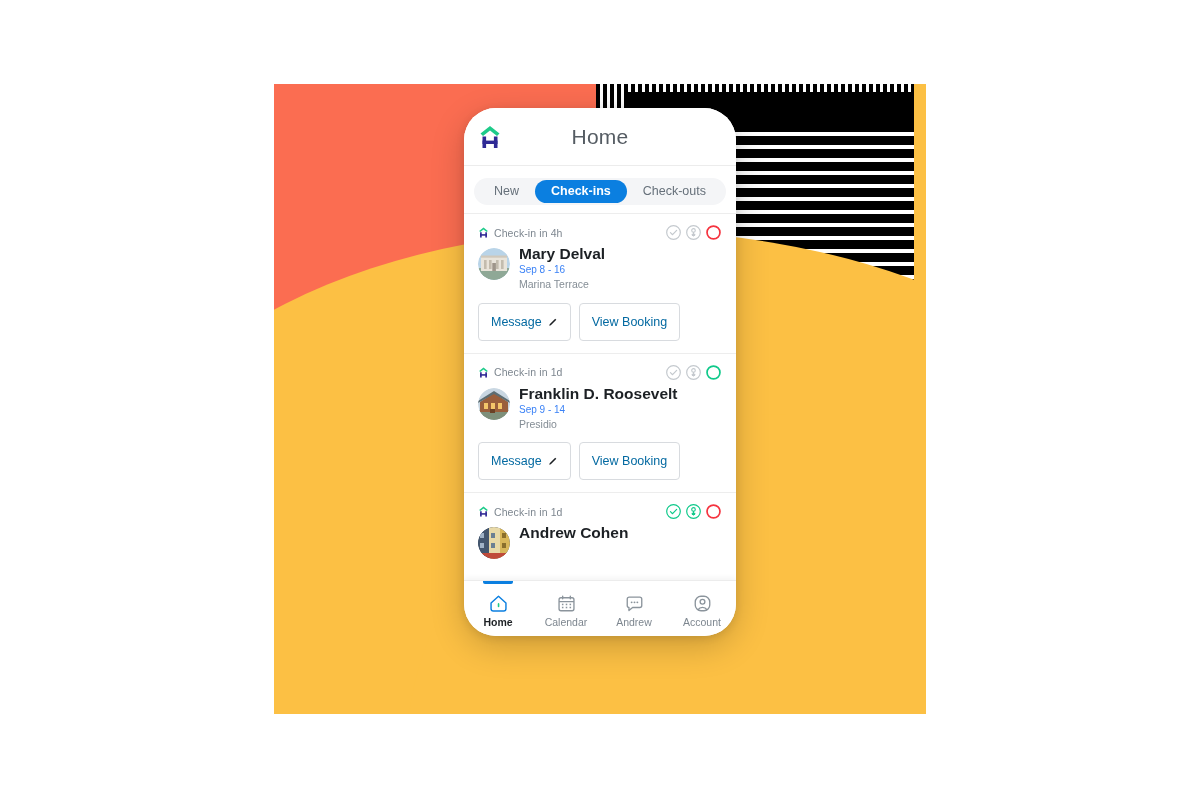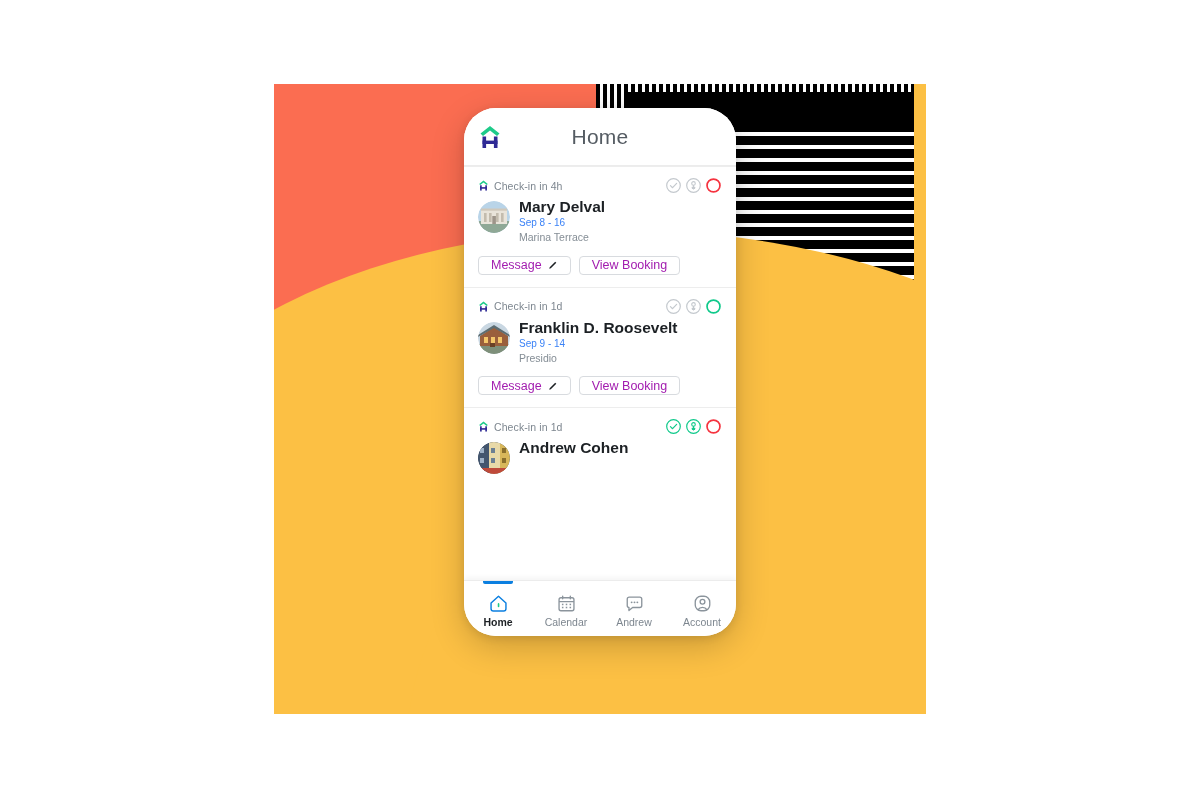--- a/index.html
+++ b/index.html
@@ -209,24 +209,24 @@
     color: #848d95;
     line-height: 1.5;
   }
 
   .card-actions { display: flex; gap: 8px; margin-top: 10px; }
   .action-btn {
     flex: 0 0 auto;
     border: 1px solid #d8dbdf;
     background: #fff;
     border-radius: 4px;
-    height: 19px;
+    height: 38px;
     padding: 0 12px;
     font-size: 12.5px;
-    color: #a21caf;
+    color: #0369a1;
     font-family: "Liberation Sans", sans-serif;
     cursor: pointer;
     display: inline-flex;
     align-items: center;
     gap: 6px;
     white-space: nowrap;
   }
   .pencil { width: 10px; height: 10px; display:block; }
 
   
@@ -291,20 +291,27 @@
       <svg class="brand-logo" viewBox="0 0 24 28" aria-hidden="true">
         <path d="M2.5 10.5 L12 3 L21.5 10.5 L19 13 L12 7.5 L5 13 Z" fill="#1ecb8a"></path>
         <rect x="4.5" y="13.5" width="3.6" height="11.5" fill="#2f2a95"></rect>
         <rect x="15.9" y="13.5" width="3.6" height="11.5" fill="#2f2a95"></rect>
         <rect x="4.5" y="17.6" width="15" height="3.4" fill="#2f2a95"></rect>
       </svg>
     </span>
     <div class="phone-title">Home</div>
   </div>
 
+  <div class="tabs-wrap">
+    <div class="tabs">
+      <div class="tab">New</div>
+      <div class="tab active">Check-ins</div>
+      <div class="tab">Check-outs</div>
+    </div>
+  </div>
 
   <div class="list">
 
     <div class="card">
       <div class="card-top">
         <div class="card-top-left">
           <span>
             <svg class="mini-logo" viewBox="0 0 24 28" aria-hidden="true">
               <path d="M2.5 10.5 L12 3 L21.5 10.5 L19 13 L12 7.5 L5 13 Z" fill="#1ecb8a"></path>
               <rect x="4.5" y="13.5" width="3.6" height="11.5" fill="#2f2a95"></rect>

